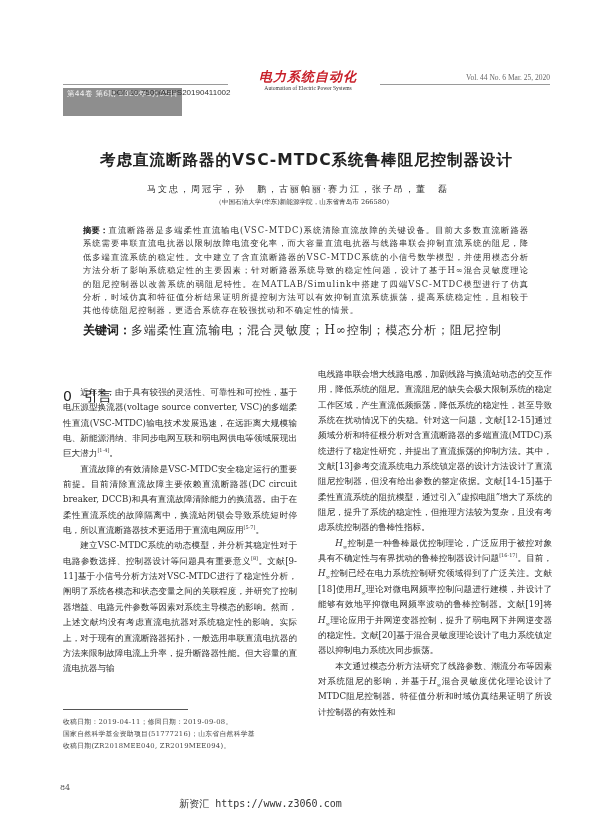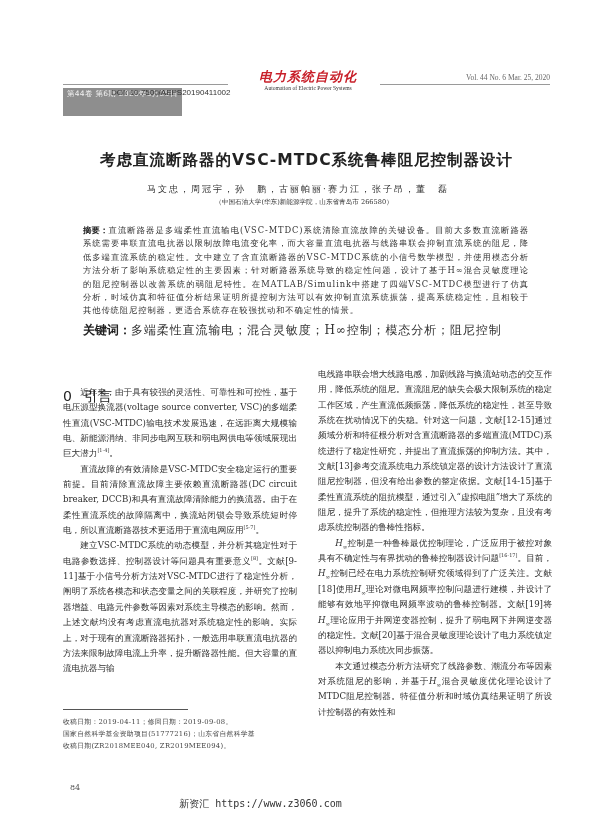--- a/index.html
+++ b/index.html
@@ -58,21 +58,21 @@
   .col-left { left: 63px; top: 385px; width: 234px; }
   .col-right { left: 318px; top: 367px; width: 234px; }
   sup { font-size: 5px; line-height: 0; vertical-align: super; }
   .it { font-style: italic; }
   sub { font-size: 5.5px; line-height: 0; }
 
   
   .fn-rule { left: 63px; top: 709px; width: 125px; height: 1px; background: #555; }
   .footnote { left: 63px; top: 717px; width: 240px; font-size: 6.8px; line-height: 11.8px; color: #444; letter-spacing: 0.3px; }
   .footnote div { white-space: nowrap; }
-  .page-num { left: 70px; top: 783px; font-size: 8px; color: #555; }
+  .page-num { left: 60px; top: 783px; font-size: 8px; color: #555; }
 
   .watermark { left: 0; top: 797px; width: 521px; text-align: center; font-size: 10px; color: #333; font-family: "DejaVu Sans Mono", "Liberation Mono", monospace; white-space: nowrap; }
 </style>
 </head>
 <body>
 
 <div class="abs hdr-badge">第44卷  第6期  2020年3月25日</div>
 <div class="abs hdr-rule-left"></div>
 <div class="abs hdr-doi">DOI: 10.7500/AEPS20190411002</div>
 <div class="abs hdr-logo">电力系统自动化</div>

